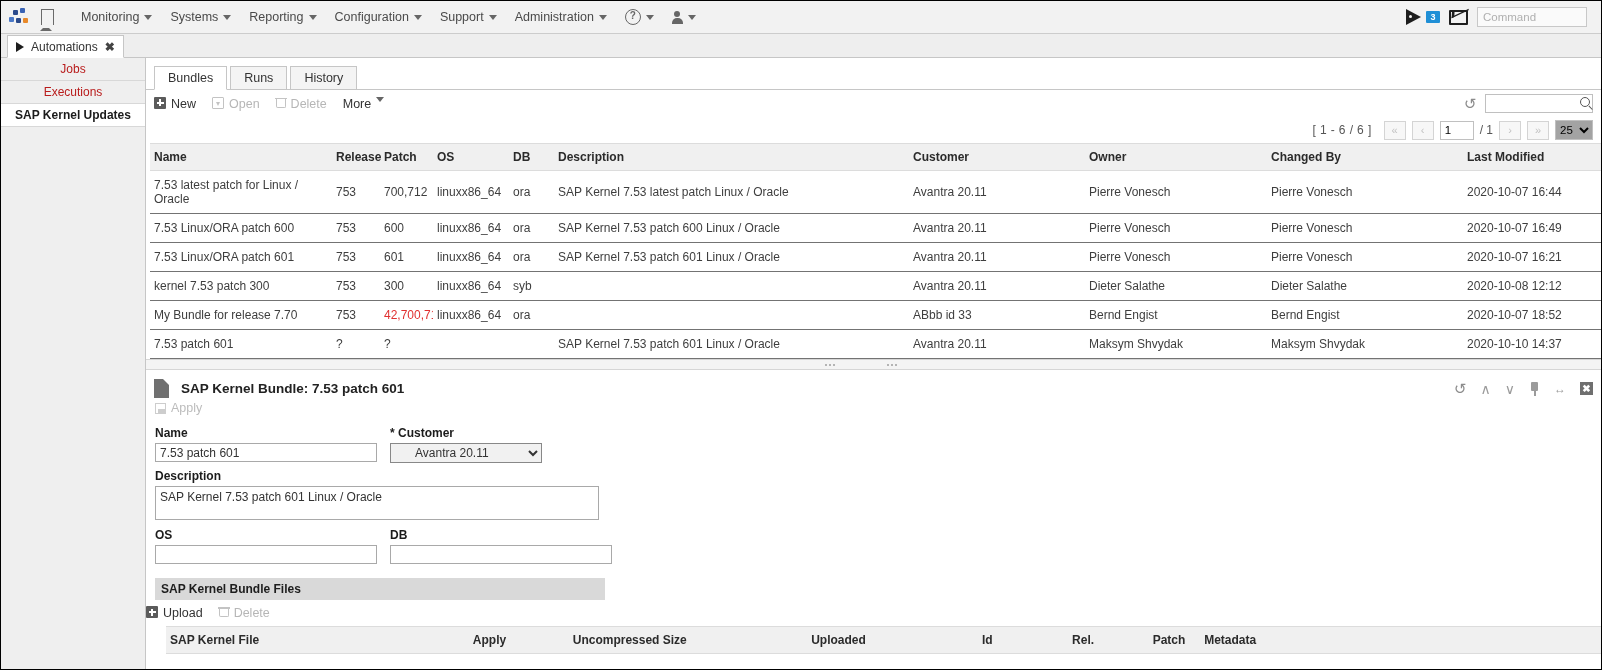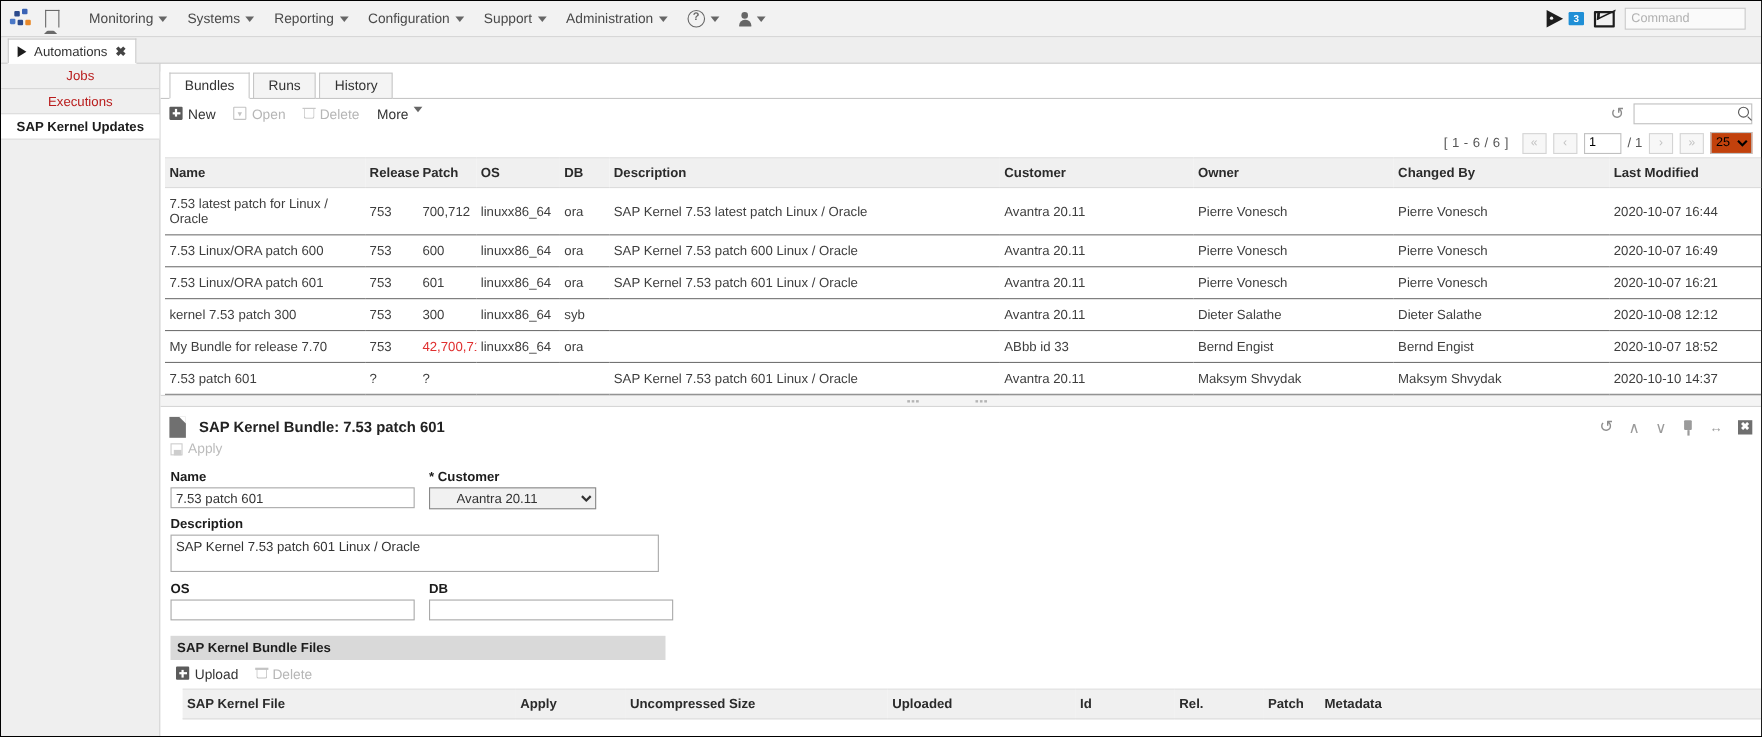--- a/index.html
+++ b/index.html
@@ -398,21 +398,21 @@
     font-size: 11.5px;
     padding: 0 4px;
     box-sizing: border-box;
     font-family: "Liberation Sans", sans-serif;
   }
   .pgsel {
     width: 38px; height: 20px;
     border: 1px solid #c0c0c0;
     font-size: 11.5px;
     font-family: "Liberation Sans", sans-serif;
-    background: #c2410c;
+    background: #a3a3a3;
   }
 
   
   .grid {
     width: 100%;
     border-collapse: collapse;
     table-layout: fixed;
   }
   .grid th {
     text-align: left;
@@ -591,21 +591,21 @@
     font-weight: bold;
     color: #1d1d1d;
     padding: 4px 6px;
     box-sizing: border-box;
     margin-top: 14px;
   }
   .files-toolbar {
     display: flex;
     align-items: center;
     gap: 16px;
-    padding: 6px 0 6px 14px;
+    padding: 6px 0 6px 0;
   }
   .files-table {
     width: calc(100% - 18px);
     margin-left: 20px;
     border-collapse: collapse;
     table-layout: fixed;
   }
   .files-table th {
     text-align: left;
     font-size: 12px;

